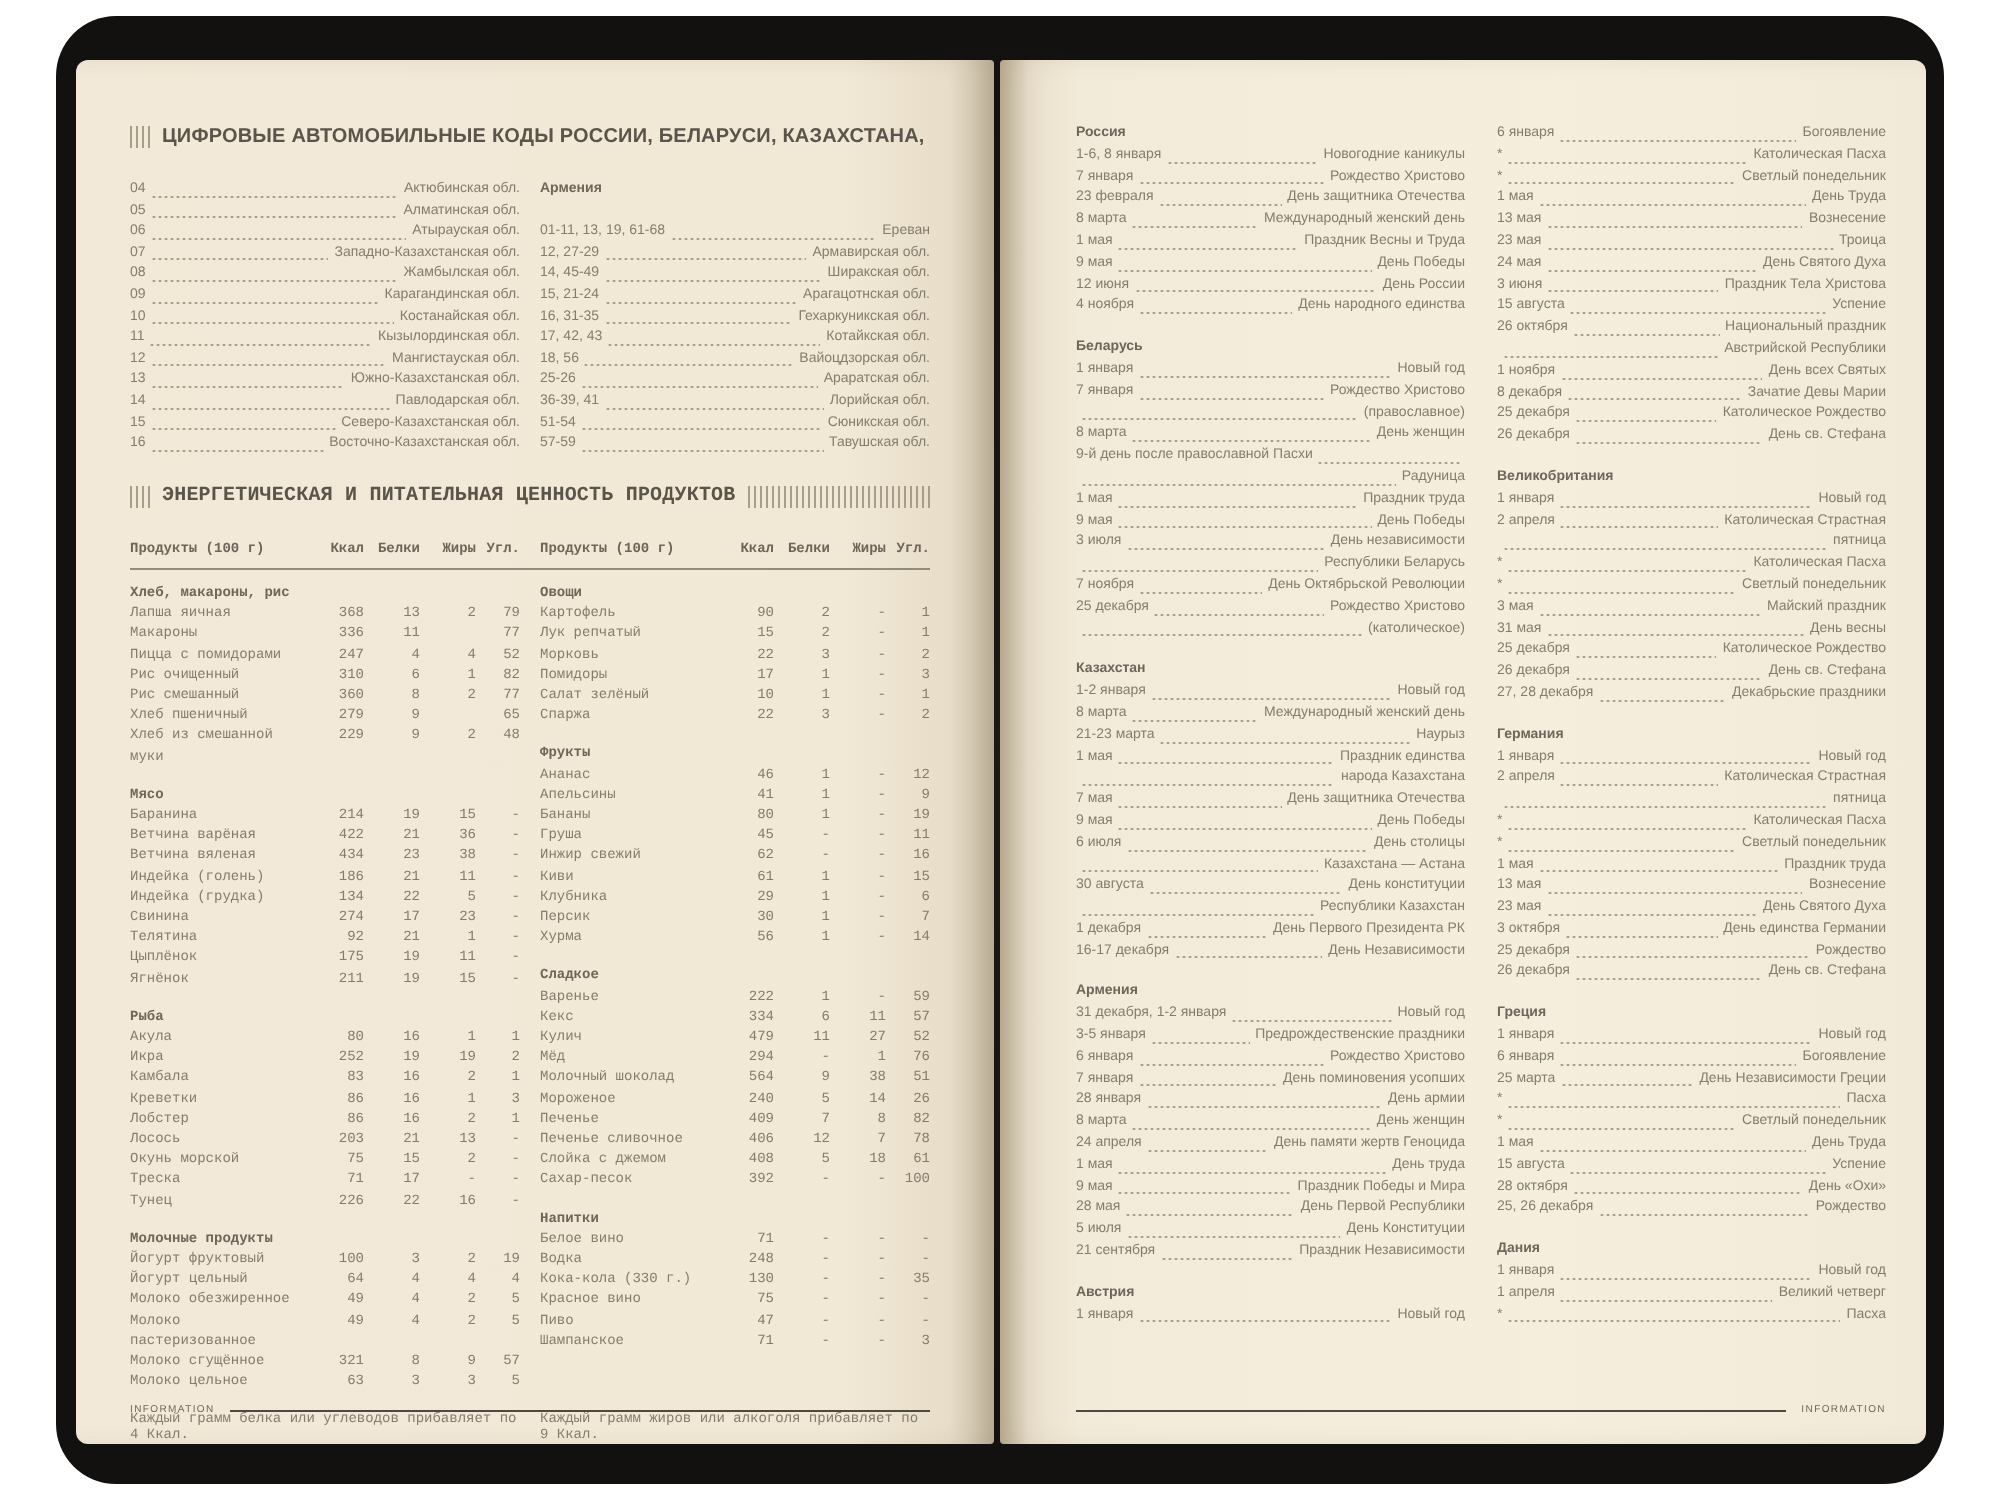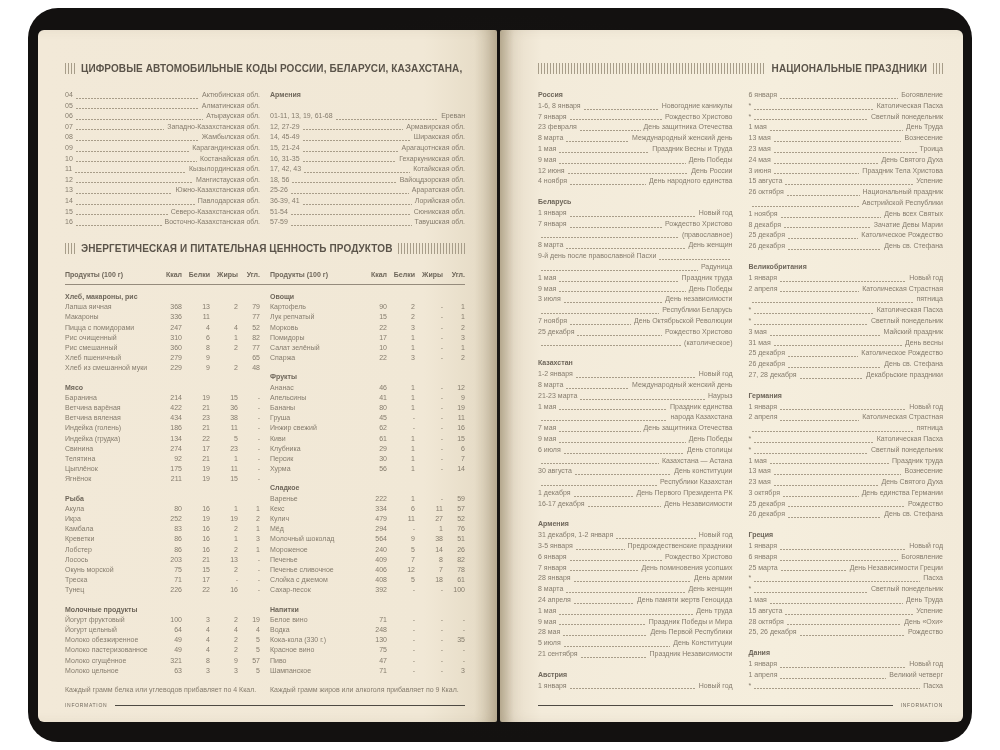--- a/index.html
+++ b/index.html
@@ -22,21 +22,21 @@
     background:repeating-linear-gradient(90deg,#a79d89 0,#a79d89 1px,transparent 1px,transparent 3px); }
   .stripe.cap { width:10px; } .stripe.fill { flex:1 1 0; min-width:0; }
   .dotrow { display:flex; align-items:baseline; line-height:10.6px; }
   .dotrow .d { white-space:nowrap; }
   .dotrow .v { white-space:nowrap; }
   .leader { flex:1 1 0; min-width:4px; height:1px; align-self:flex-end; margin:0 3px 2px 3px;
     background-image:radial-gradient(circle at 1px 0.5px,#a89d89 0.55px,transparent 0.9px);
     background-size:3px 1px; background-repeat:repeat-x; }
   .codes-grid { display:grid; grid-template-columns:1fr 1fr; gap:10px; }
   .country-name { font-weight:bold; color:#6e665a; line-height:10.6px; margin-bottom:10.6px; }
-  .nutri-wrap { margin-top:14px; }
+  .nutri-wrap { margin-top:14px;font-family:Liberation Mono, monospace; }
   .nutri-headers { display:grid; grid-template-columns:1fr 1fr; gap:10px;
     border-bottom:1px solid #958b7c; padding-bottom:4px; margin-bottom:7px; }
   .nrow { display:grid; grid-template-columns:1fr 26px 28px 28px 22px; line-height:10.2px; }
   .nrow .num { text-align:right; }
   .nhead { font-weight:bold; color:#6e665a; }
   .gname { font-weight:bold; color:#6e665a; line-height:10.2px; }
   .ngroup + .ngroup { margin-top:9px; }
   .footnotes { display:grid; grid-template-columns:1fr 1fr; gap:10px; margin-top:10px; }
   .hcols { display:grid; grid-template-columns:1fr 1fr; gap:16px; }
   .hsec + .hsec { margin-top:10px; }
@@ -797,25 +797,20 @@
       </div>
     </div>
 
     <div class="page-footer">
       <span>INFORMATION</span>
       <span class="fline"></span>
     </div>
   </div>
 
   <div class="page page-right">
-    <header class="sec-head">
-      <span class="stripe fill"></span>
-      <h1 class="sec-title">НАЦИОНАЛЬНЫЕ ПРАЗДНИКИ</h1>
-      <span class="stripe cap"></span>
-    </header>
 
     <div class="hcols">
       <div>
 
           <section class="hsec">
             <div class="hname">Россия</div>
             <div>
 
                 <div class="dotrow hrow">
                   <span class="d">1-6, 8 января</span>

